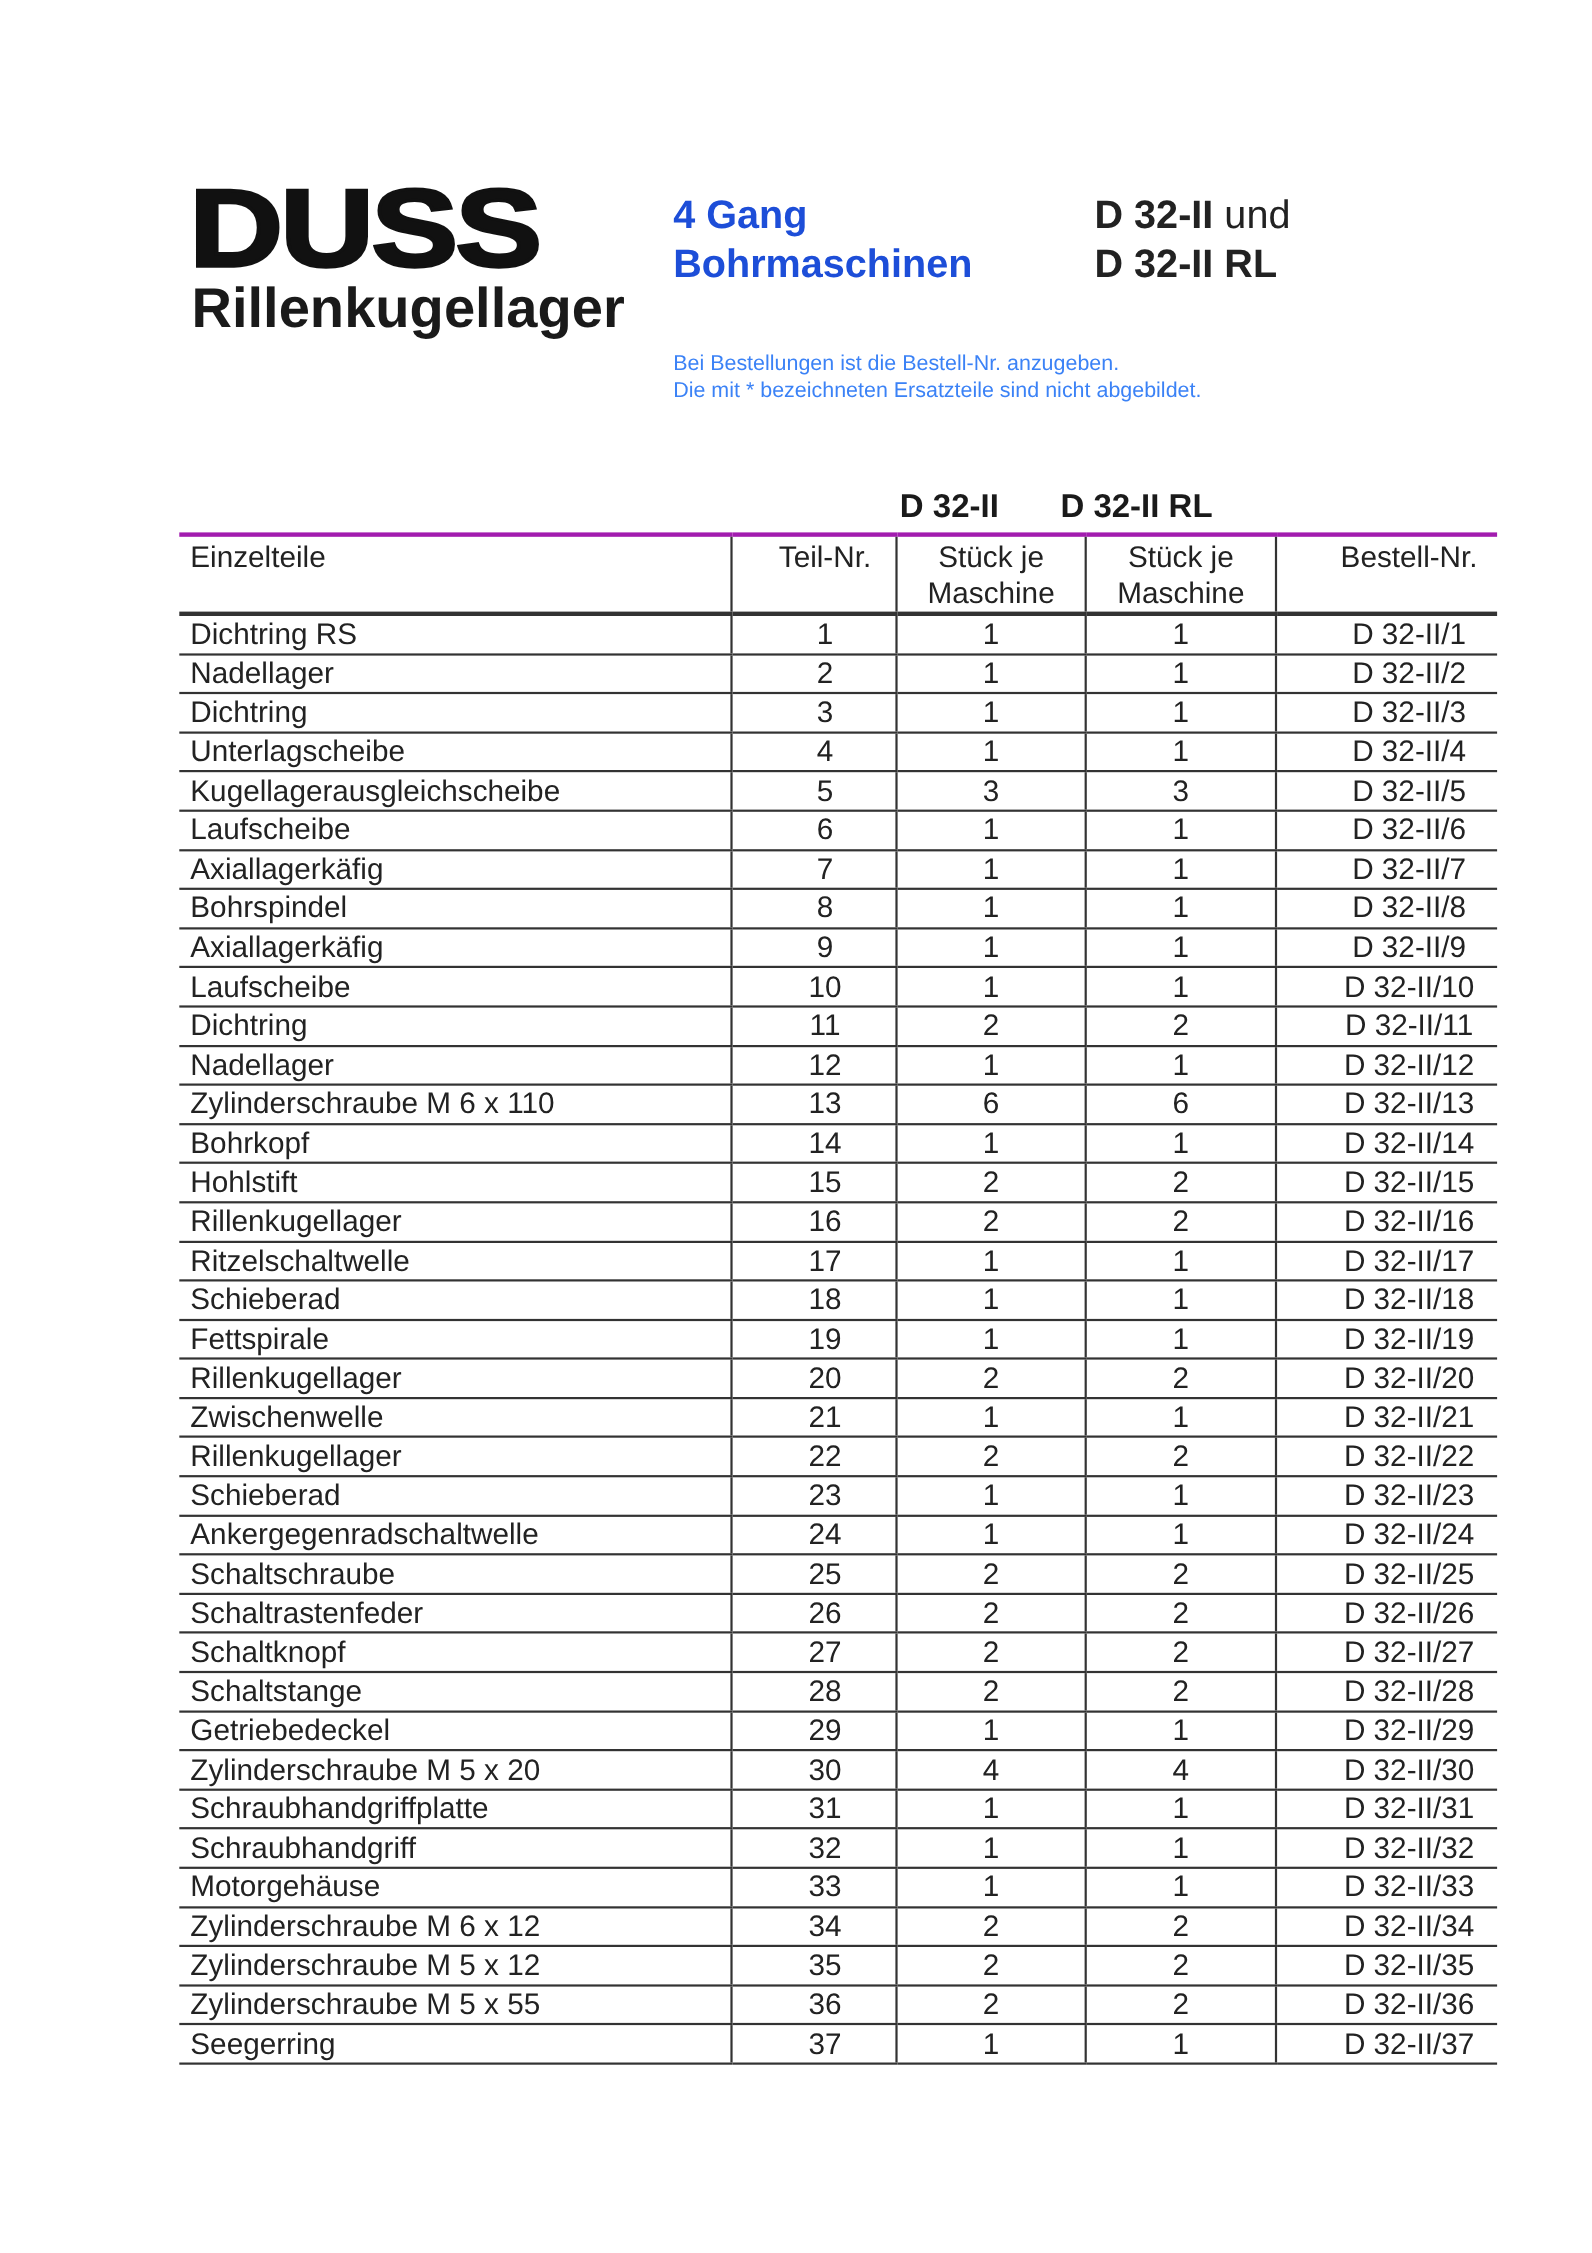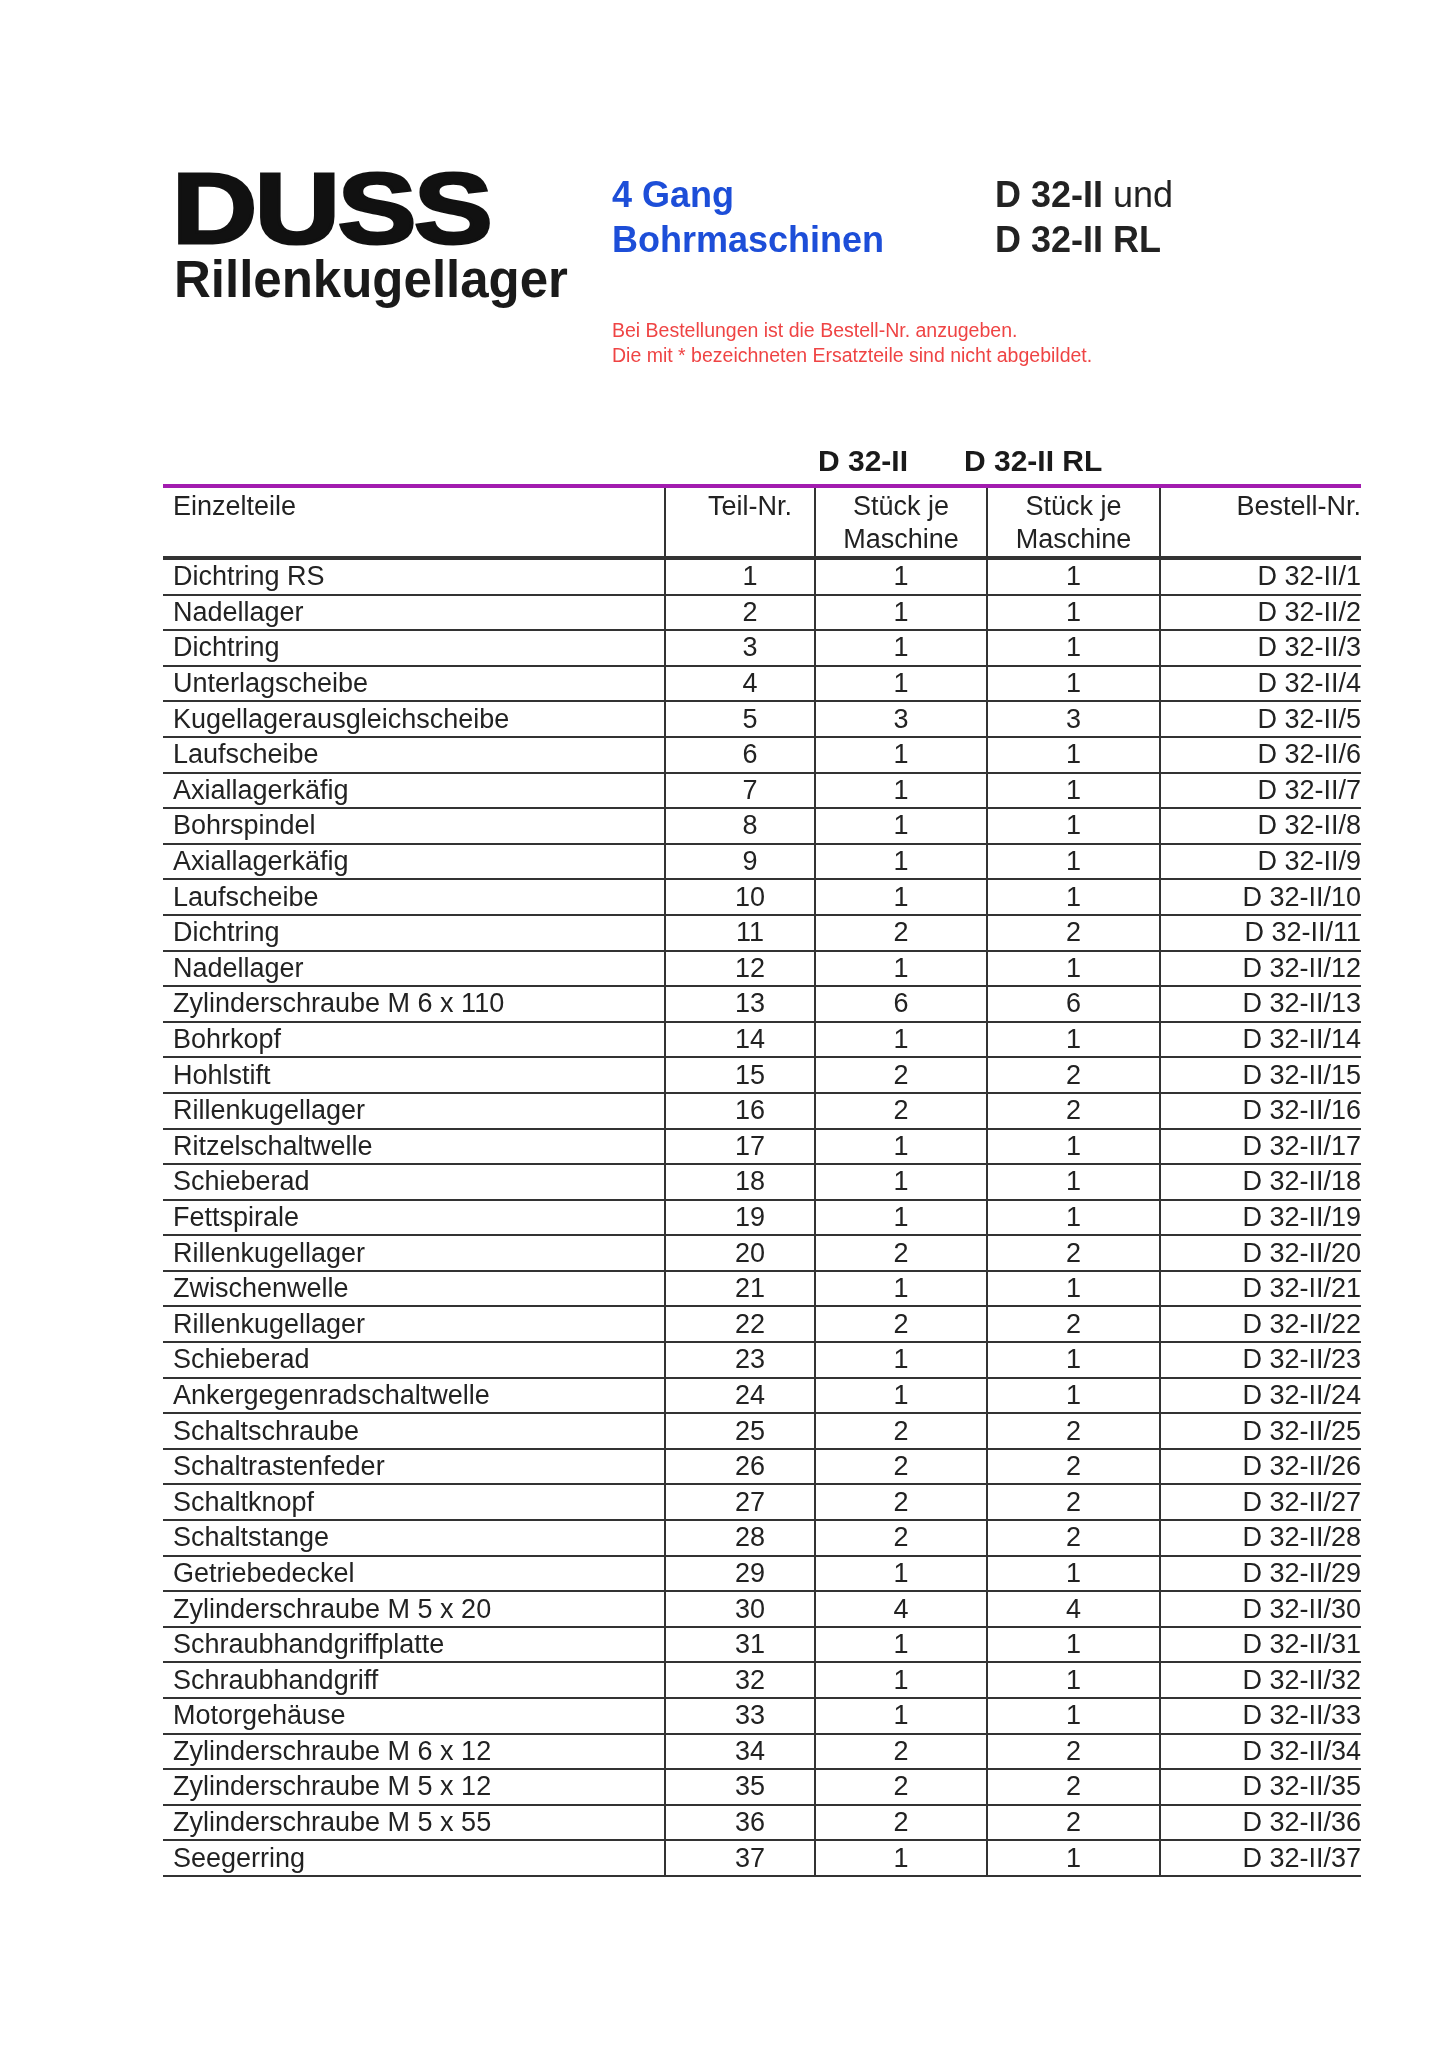--- a/index.html
+++ b/index.html
@@ -10,35 +10,35 @@
           transform: scaleX(1.18); transform-origin: left top;
           -webkit-text-stroke: 3px #111; }
   .subtitle { position: absolute; left: 174px; top: 254px; font-weight: bold;
               font-size: 51px; line-height: 1; color: #1a1a1a; }
   .head-left { position: absolute; left: 612px; top: 172px; font-weight: bold;
                font-size: 36px; line-height: 45px; color: #1d4ed8; }
   .head-right { position: absolute; left: 954px; top: 172px; font-size: 36px;
                 line-height: 45px; color: #222; margin-left: 41px; }
   .head-right b { font-weight: bold; }
   .note { position: absolute; left: 612px; top: 318px; font-size: 19.5px;
-          line-height: 25px; color: #ef4444; }
+          line-height: 25px; color: #3b82f6; }
   .model-labels { position: absolute; top: 444px; height: 40px; font-weight: bold;
                   font-size: 30px; color: #1a1a1a; }
   .model-labels span { position: absolute; white-space: nowrap; }
   table { position: absolute; left: 163px; top: 484px; width: 1198px;
           border-collapse: collapse; font-size: 27px; color: #222; }
   th, td { padding: 0; border-bottom: 2px solid #333; height: 33.6px; line-height: 33px; }
   thead th { border-top: 4px solid #a21caf; border-bottom: 4px solid #333; font-weight: normal;
              height: 66px; vertical-align: top; line-height: 33px; padding-top: 2px; }
   th + th, td + td { border-left: 2px solid #333; }
   .c1 { width: 491px; text-align: left; padding-left: 10px; }
   .c2 { width: 128px; text-align: center; padding-left: 20px; }
   .c3 { width: 170px; text-align: center; }
   .c4 { width: 171px; text-align: center; }
-  .c5 { text-align: right; padding-left: 40px; }
+  .c5 { text-align: center; padding-left: 40px; }
   thead .c5 { padding-left: 40px; }
 </style>
 </head>
 <body>
 
 <div class="logo">DUSS</div>
 <div class="subtitle">Rillenkugellager</div>
 
 <div class="head-left">
   <div>4 Gang</div>

